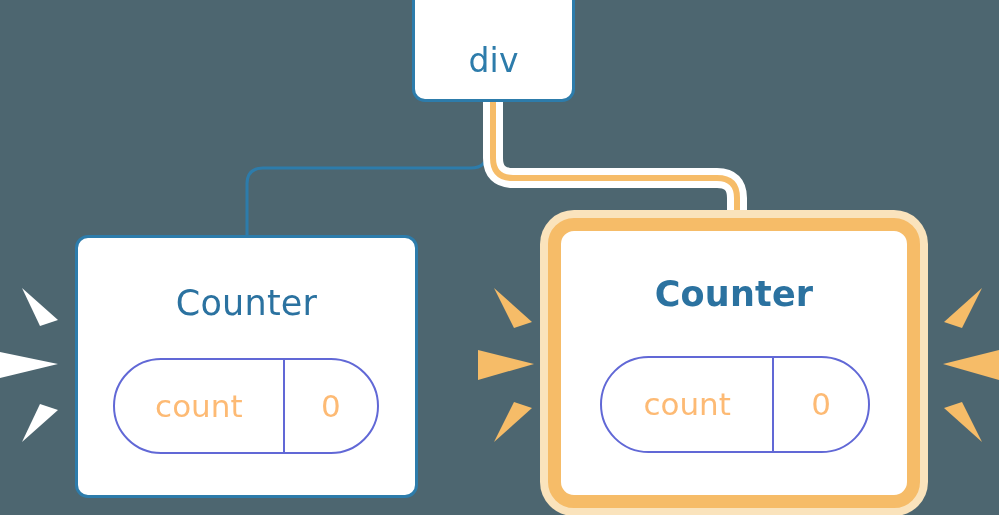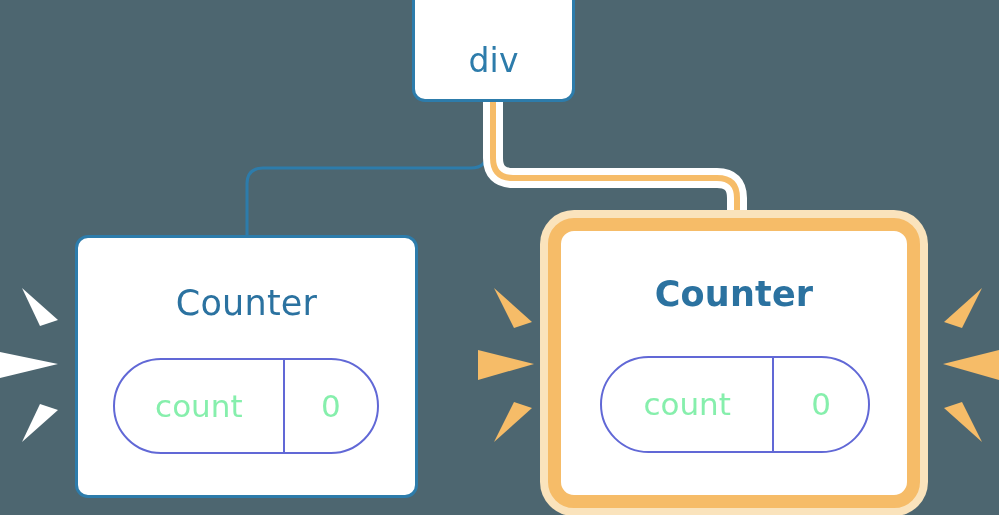--- a/index.html
+++ b/index.html
@@ -104,21 +104,21 @@
     left: 600px;
     top: 356px;
     width: 270px;
     height: 97px;
   }
   .prop-key, .prop-val {
     display: flex;
     align-items: center;
     justify-content: center;
     font-size: 31px;
-    color: #86efac;
+    color: #fdba74;
     font-weight: 400;
     line-height: 1;
   }
   .prop-key {
     flex: 0 0 64%;
     border-right: 2px solid #6168d6;
   }
   .prop-val {
     flex: 1 1 auto;
   }

